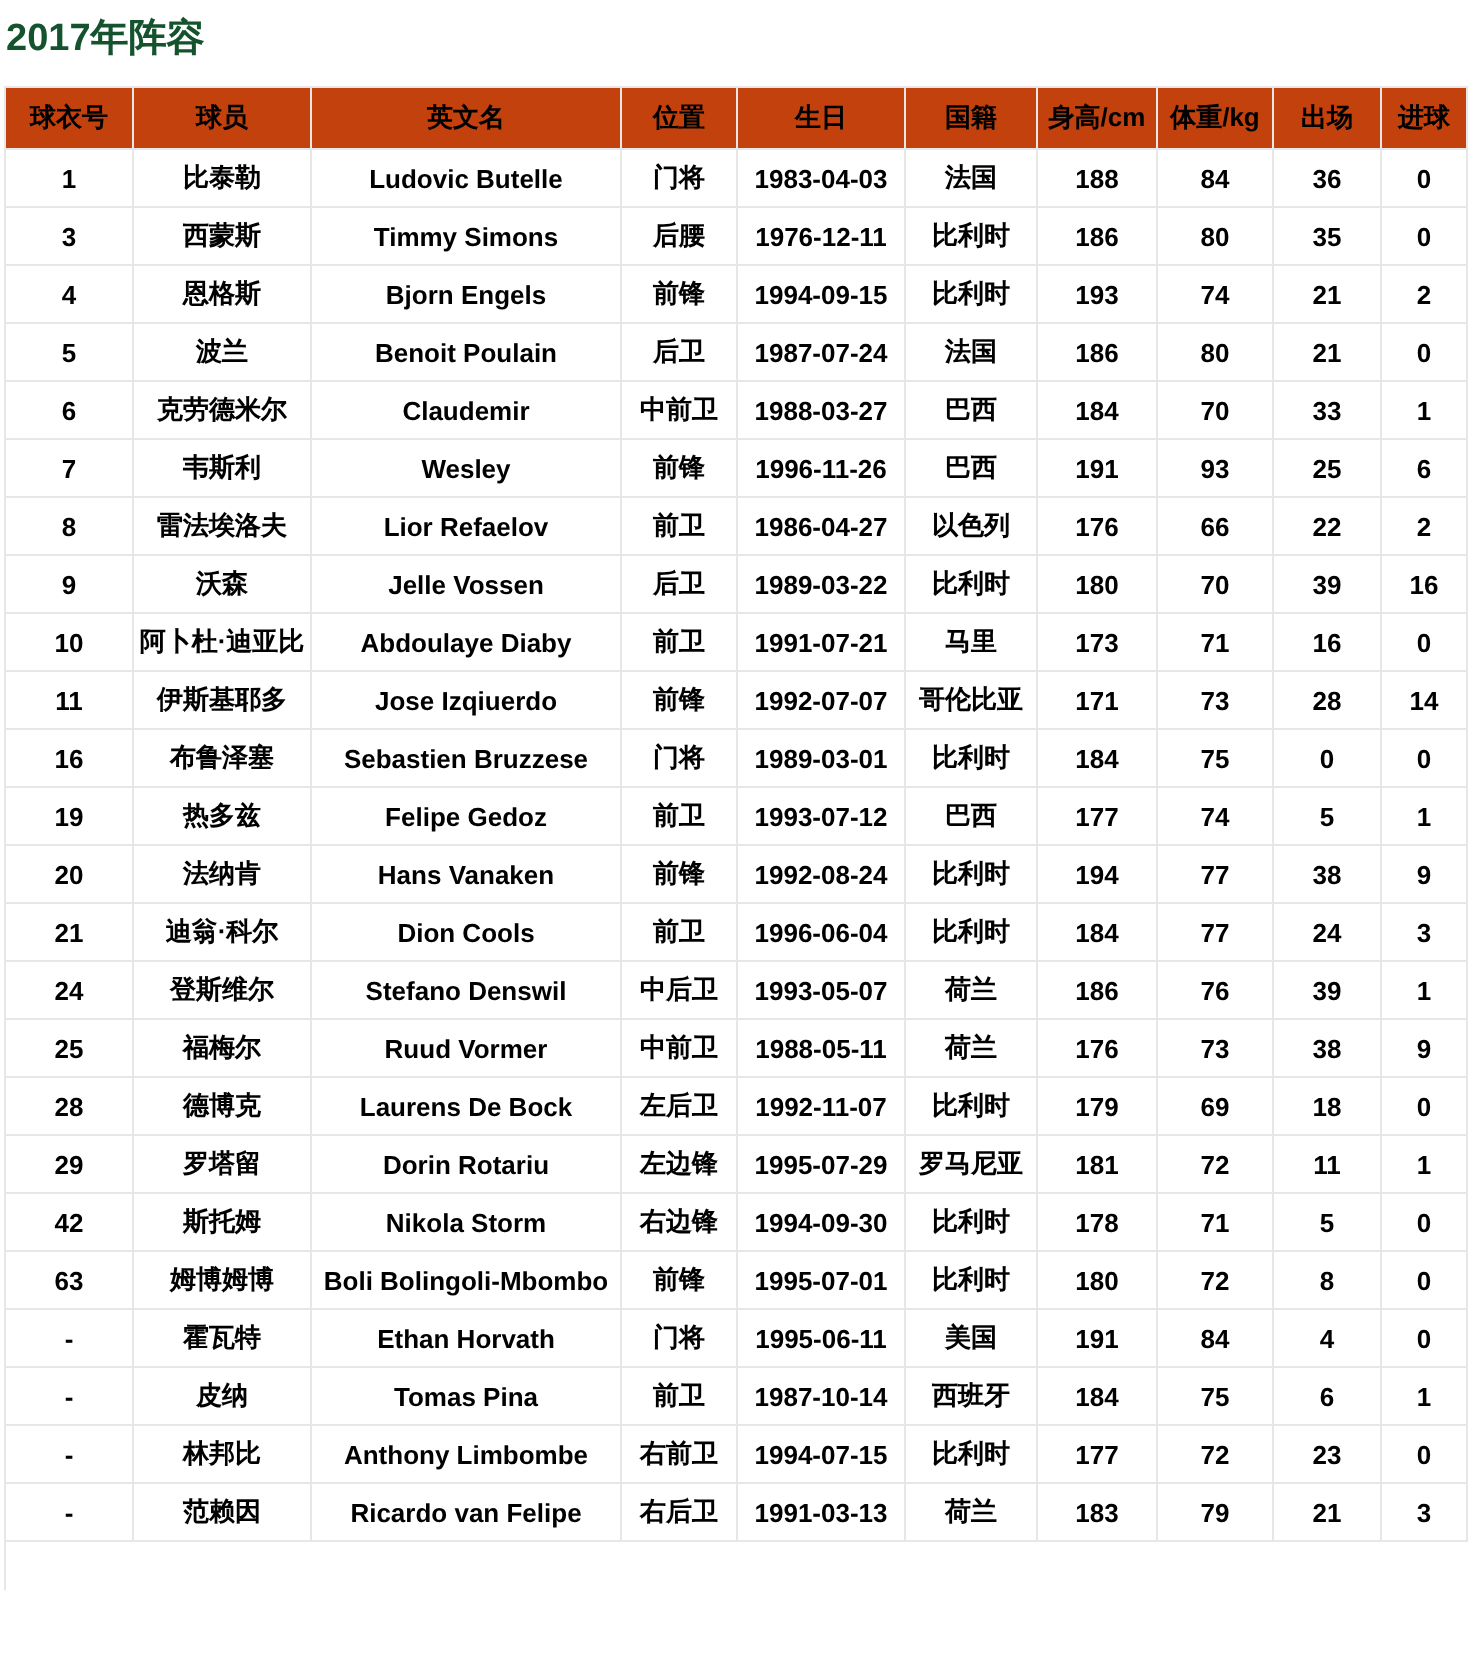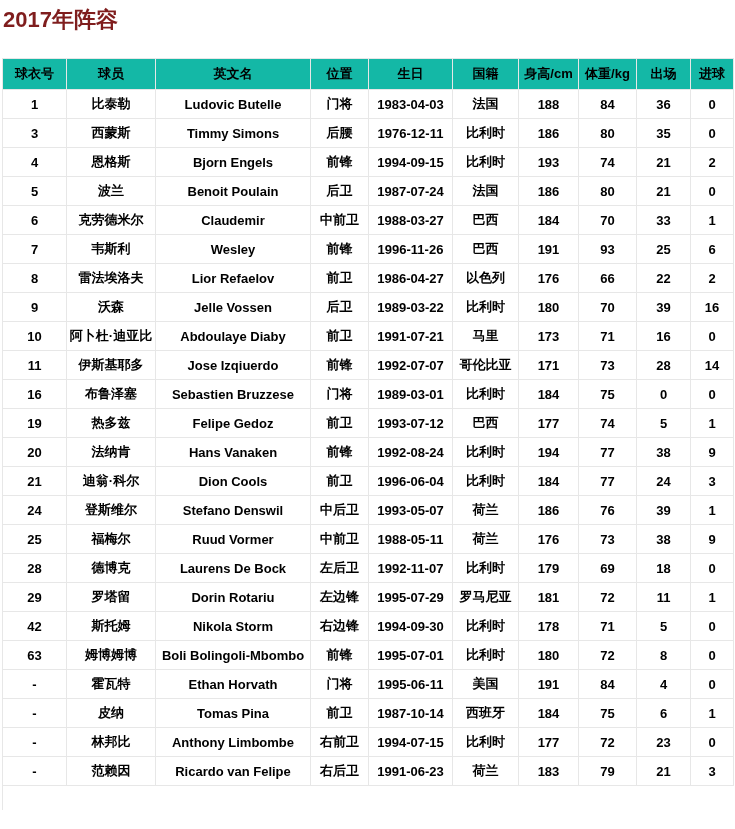--- a/index.html
+++ b/index.html
@@ -9,24 +9,24 @@
     color: #000000;
     font-family: "Liberation Sans", "DejaVu Sans", sans-serif;
   }
   body {
     width: 735px;
     height: 829px;
     overflow: hidden;
     position: relative;
   }
   .page-title {
-    font-size: 22px;
+    font-size: 19px;
     font-weight: bold;
-    color: #7f1d1d;
-    margin: 9px 0 27px 3px;
+    color: #14532d;
+    margin: 9px 0 12px 3px;
     line-height: 22px;
   }
   table.roster {
     border-collapse: collapse;
     table-layout: fixed;
     margin-left: 2px;
     width: 731px;
   }
   table.roster th,
   table.roster td {
@@ -34,21 +34,21 @@
     text-align: center;
     vertical-align: middle;
     font-weight: bold;
     font-size: 13px;
     padding: 0;
     overflow: hidden;
     white-space: nowrap;
   }
   table.roster th {
     height: 30px;
-    background: #14b8a6;
+    background: #c2410c;
   }
   table.roster td {
     height: 28px;
     background: #ffffff;
   }
   .table-bottom-stub {
     margin-left: 2px;
     height: 24px;
     border-left: 1px solid #e7e7e7;
     width: 10px;
@@ -361,21 +361,21 @@
         <td>177</td>
         <td>72</td>
         <td>23</td>
         <td>0</td>
       </tr>
       <tr>
         <td>-</td>
         <td>范赖因</td>
         <td>Ricardo van Felipe</td>
         <td>右后卫</td>
-        <td>1991-06-23</td>
+        <td>1991-03-13</td>
         <td>荷兰</td>
         <td>183</td>
         <td>79</td>
         <td>21</td>
         <td>3</td>
       </tr>
     </tbody>
 </table>
 
 <div class="table-bottom-stub"></div>

